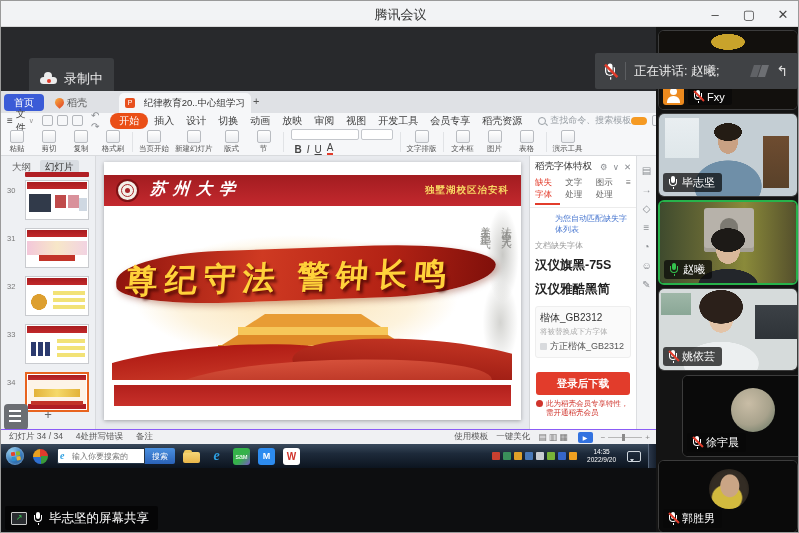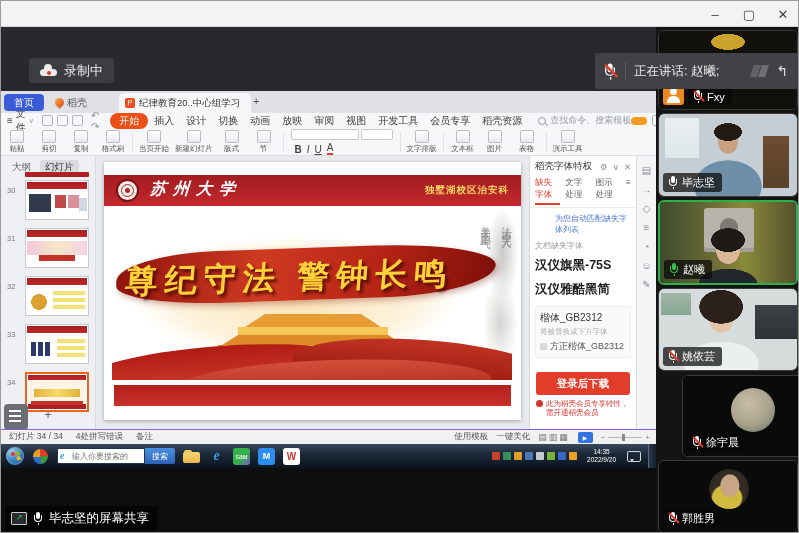--- a/index.html
+++ b/index.html
@@ -6,21 +6,21 @@
   .screen{position:relative;width:799px;height:533px;overflow:hidden;background:#28292c;
           font-family:"Liberation Sans","DejaVu Sans",sans-serif;border:1px solid #9a9a9a;box-sizing:border-box;}
 
   
   .titlebar{position:absolute;left:0;top:0;width:799px;height:26px;background:#f2f3f5;border-bottom:1px solid #d9d9d9;box-sizing:border-box;}
   .titlebar .title{position:absolute;left:0;right:0;top:5px;text-align:center;font-size:13px;color:#333;}
   .winbtns{position:absolute;right:0;top:0;height:26px;display:flex;}
   .winbtn{width:34px;height:26px;display:flex;align-items:center;justify-content:center;font-size:13px;color:#444;}
 
   
-  .recbadge{position:absolute;left:28px;top:57px;height:25px;background:#3b3d40;border-radius:3px;display:flex;align-items:center;gap:7px;padding:0 11px;}
+  .recbadge{position:absolute;left:28px;top:57px;height:25px;background:#3b3d40;border-radius:3px;display:flex;align-items:center;gap:7px;padding:8px 11px;}
   .cloud{position:relative;width:17px;height:11px;}
   .cloud::before{content:"";position:absolute;bottom:0;left:0;width:17px;height:7px;background:#ececec;border-radius:4px;}
   .cloud::after{content:"";position:absolute;bottom:4px;left:4px;width:8px;height:8px;background:#ececec;border-radius:50%;}
   .cloud .dot{position:absolute;bottom:1px;left:6.5px;width:4px;height:4px;background:#e23c2b;border-radius:50%;z-index:1;}
   .rectext{font-size:13px;color:#ececec;}
 
   
   .speakbar{position:absolute;left:594px;top:52px;width:203px;height:36px;background:#404245;display:flex;align-items:center;padding:0 10px;box-sizing:border-box;z-index:40;border-radius:2px;}
   .speakbar .div{width:1px;height:18px;background:#5c5e61;margin:0 8px;}
   .speaktext{font-size:12.5px;color:#ececec;white-space:nowrap;}
@@ -85,21 +85,21 @@
   .badge-avatar::before{content:"";position:absolute;left:7px;top:4px;width:7px;height:7px;border-radius:50%;background:#fff;}
   .badge-avatar::after{content:"";position:absolute;left:4px;top:12px;width:13px;height:7px;border-radius:6px 6px 0 0;background:#fff;}
   .namepill.offset{left:29px;}
 
   
   .wps{position:absolute;left:0;top:90px;width:655px;height:353px;background:#f6f7f9;}
   .wtabbar{position:absolute;left:0;top:0;width:100%;height:22px;background:#dfe1e5;}
   .wtab-home{position:absolute;left:3px;top:3px;width:40px;height:17px;background:#3a5bd7;border-radius:4px;color:#fff;font-size:10px;display:flex;align-items:center;justify-content:center;}
   .wtab-docer{position:absolute;left:48px;top:3px;height:17px;display:flex;align-items:center;gap:3px;font-size:10px;color:#555;padding:0 6px;}
   .flame{width:9px;height:9px;border-radius:50% 50% 50% 0;background:linear-gradient(#f6a13c,#e4542a);transform:rotate(-45deg);}
-  .wtab-doc{position:absolute;left:118px;top:2px;width:132px;height:20px;background:#f6f7f9;border-radius:5px 5px 0 0;display:flex;align-items:center;gap:4px;padding:0 6px;box-sizing:border-box;}
+  .wtab-doc{position:absolute;left:118px;top:2px;width:132px;height:20px;background:#f6f7f9;border-radius:5px 5px 0 0;display:flex;align-items:center;gap:4px;padding:0 6px;box-sizing:border-box;justify-content:space-between;}
   .docicon{width:10px;height:10px;background:#e8501e;border-radius:2px;color:#fff;font-size:7px;line-height:10px;text-align:center;flex:none;}
   .wtab-doc .txt{font-size:9.5px;color:#333;white-space:nowrap;overflow:hidden;text-overflow:ellipsis;}
   .wtab-add{position:absolute;left:252px;top:4px;font-size:11px;color:#555;}
 
   .wmenu{position:absolute;left:0;top:22px;width:100%;height:15px;display:flex;align-items:center;gap:0;font-size:10px;color:#3c3c3c;}
   .wfile{display:flex;align-items:center;gap:3px;margin-left:6px;color:#444;}
   .qicons{display:flex;gap:4px;margin:0 8px;}
   .qicon{width:9px;height:9px;border:1px solid #b3b6bb;border-radius:2px;}
   .undoredo{color:#8a8d92;font-size:10px;margin-right:8px;letter-spacing:3px;}
   .mtab{padding:0 6px;white-space:nowrap;}
@@ -235,20 +235,21 @@
   .sharepill{position:absolute;left:4px;top:505px;height:24px;background:rgba(5,5,5,.88);border-radius:2px;display:flex;align-items:center;gap:6px;padding:0 9px 0 6px;z-index:5;}
   .scr{width:14px;height:11px;background:#2a2d31;border:1px solid #c9c9c9;border-radius:1px;color:#35c24e;font-size:8px;line-height:10px;text-align:center;}
   .sharetext{font-size:12.5px;color:#fff;white-space:nowrap;}
 </style>
 </head>
 <body>
 
 <div class="screen">
 
   <div class="titlebar">
+    <div class="title">腾讯会议</div>
     <div class="winbtns">
       <div class="winbtn">–</div>
       <div class="winbtn">▢</div>
       <div class="winbtn">✕</div>
     </div>
   </div>
 
   <div class="recbadge">
     <span class="cloud">
         <span class="dot"></span>

